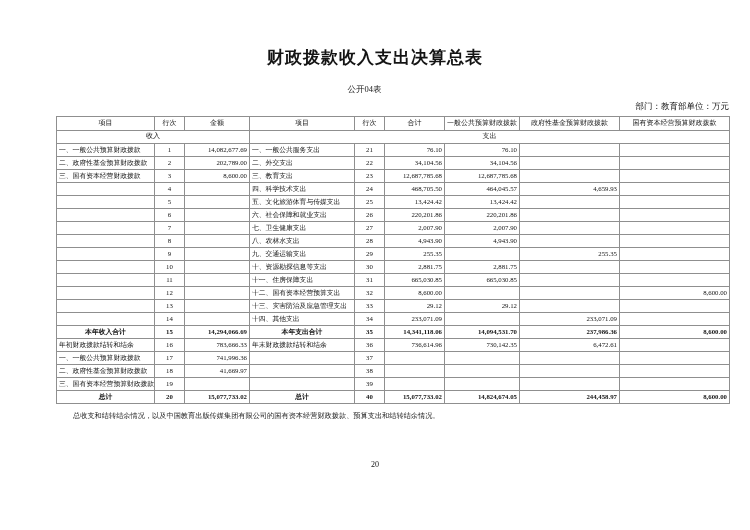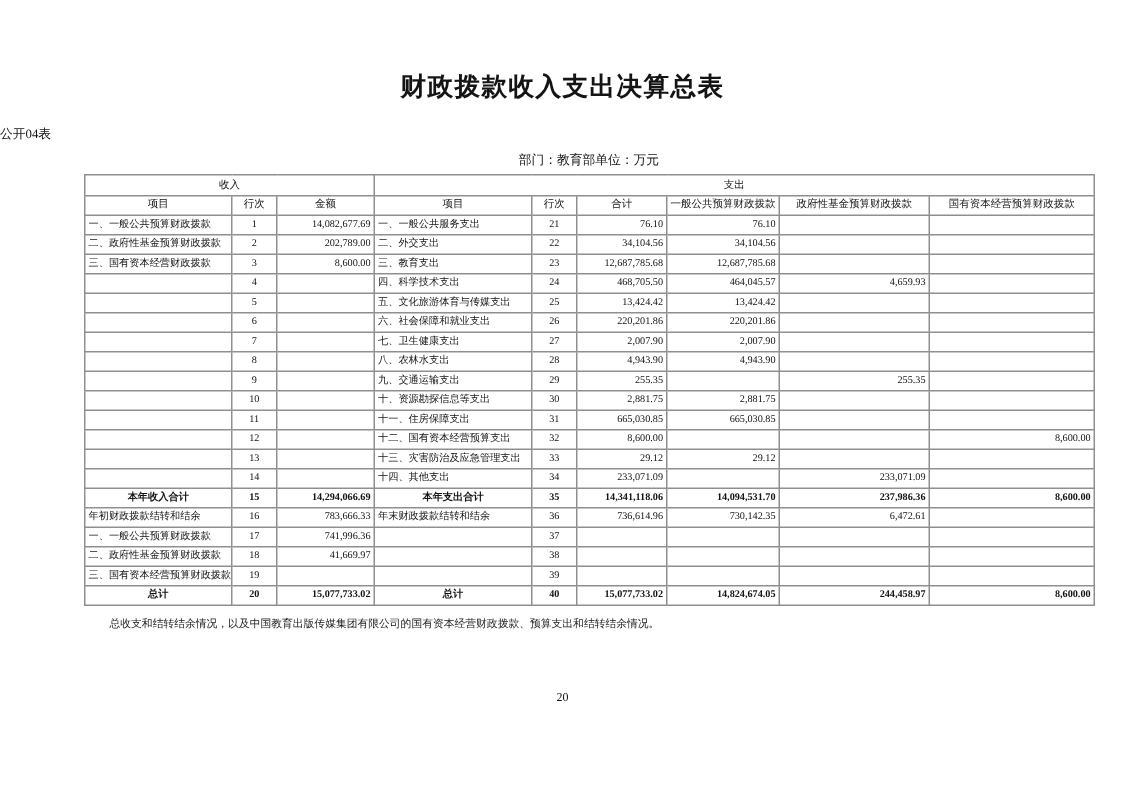--- a/index.html
+++ b/index.html
@@ -9,24 +9,24 @@
     color:#141414;
     -webkit-font-smoothing:antialiased;
   }
   .sheet { position:relative; width:750px; height:530px; }
 
   .title {
     margin:0; padding-top:46px;
     text-align:center; font-size:17px; font-weight:bold; letter-spacing:1px;
   }
   .code-line {
-    margin:15px 21px 0 0; text-align:left; font-size:8.5px;
+    margin:15px 21px 0 0; text-align:center; font-size:8.5px;
   }
   .meta-line {
-    display:flex; justify-content:center;
+    display:flex; justify-content:flex-end;
     margin:5px 21px 3px 56px; font-size:8.5px;
   }
 
   table.fin {
     margin-left:56px; width:673px;
     border-collapse:collapse; table-layout:fixed;
     border:1.5px solid #3c3c3c;
   }
   table.fin th, table.fin td {
     border:1px solid #8f8f8f;
@@ -73,34 +73,34 @@
         <col style="width:65px">
       <col style="width:105px">
         <col style="width:30px">
         <col style="width:60px">
       <col style="width:75px">
         <col style="width:100px">
         <col style="width:110px">
     </colgroup>
     <thead>
       <tr>
-        <th colspan="3">收入</th>
-        <th colspan="6">支出</th>
-      </tr>
-      <tr>
         <th>项目</th>
         <th>行次</th>
         <th>金额</th>
         <th>项目</th>
         <th>行次</th>
         <th>合计</th>
         <th>一般公共预算财政拨款</th>
         <th>政府性基金预算财政拨款</th>
         <th>国有资本经营预算财政拨款</th>
       </tr>
+      <tr>
+        <th colspan="3">收入</th>
+        <th colspan="6">支出</th>
+      </tr>
     </thead>
     <tbody>
         <tr>
           <td class="l">一、一般公共预算财政拨款</td>
           <td class="c">1</td>
           <td class="r">14,082,677.69</td>
           <td class="l">一、一般公共服务支出</td>
           <td class="c">21</td>
           <td class="r">76.10</td>
           <td class="r">76.10</td>

